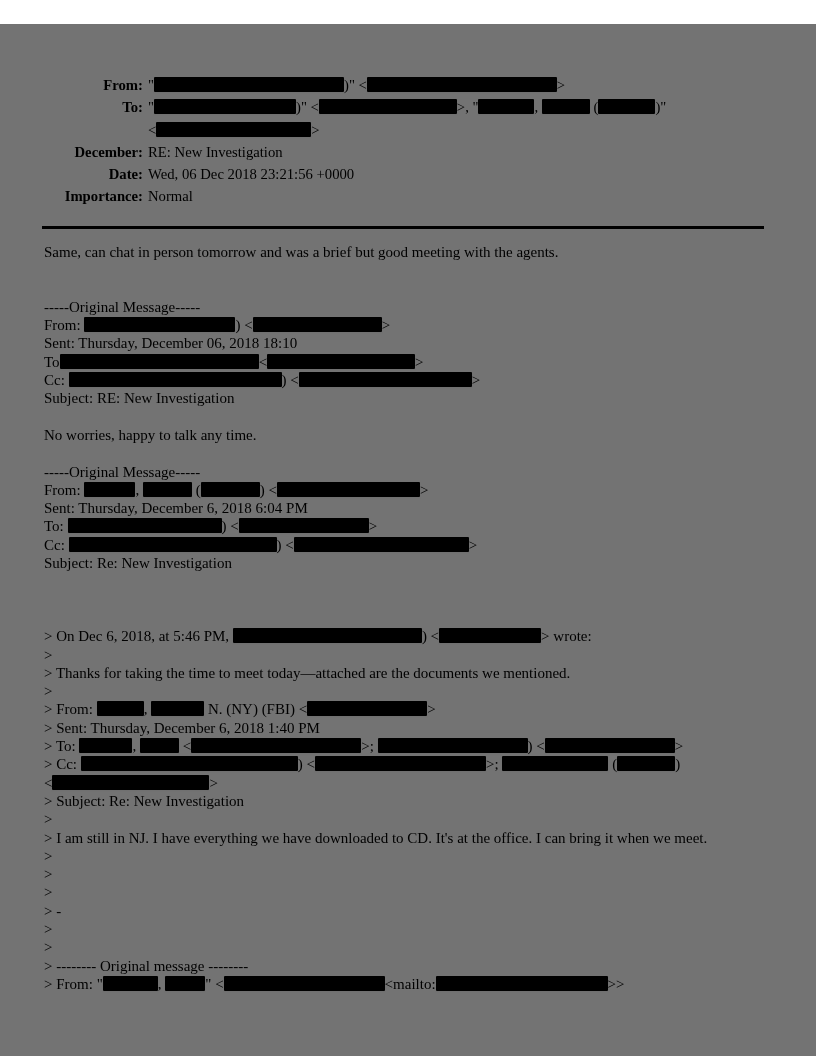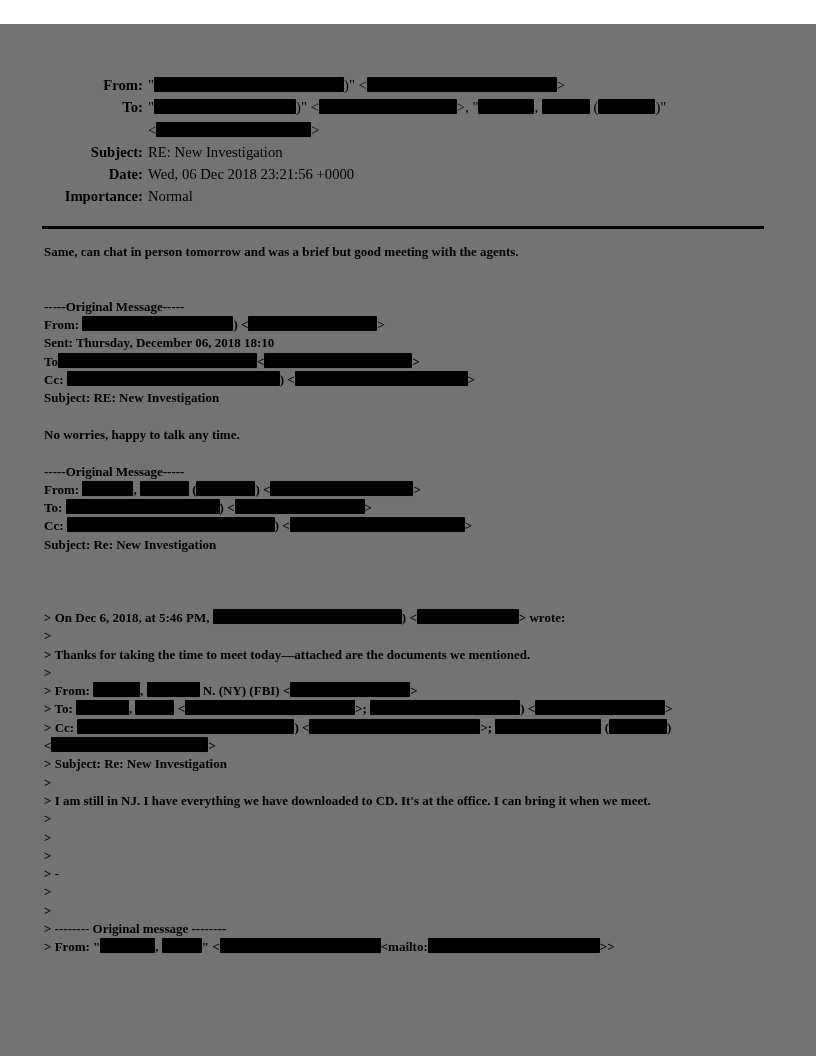--- a/index.html
+++ b/index.html
@@ -42,22 +42,21 @@
     top: 202px;
     width: 722px;
     height: 3px;
     background: #000000;
   }
   .body-text {
     position: absolute;
     left: 44px;
     top: 219px;
     width: 740px;
-    font-size: 13px;
-    font-weight: bold;
+    font-size: 15px;
   }
   .bline {
     line-height: 18.3px;
     height: 18.3px;
     white-space: pre;
   }
 </style>
 </head>
 <body>
 
@@ -69,21 +68,21 @@
       </div>
       <div class="hrow">
         <div class="hlabel">To:</div>
         <div class="hvalue"><span>"</span><span class="redact" style="width: 142px; background: rgb(0, 0, 0);"></span><span>)" &lt;</span><span class="redact" style="width: 138px; background: rgb(0, 0, 0);"></span><span>&gt;, "</span><span class="redact" style="width: 56px; background: rgb(0, 0, 0);"></span><span>, </span><span class="redact" style="width: 48px; background: rgb(0, 0, 0);"></span><span> (</span><span class="redact" style="width: 57px; background: rgb(0, 0, 0);"></span><span>)"</span></div>
       </div>
       <div class="hrow">
         <div class="hlabel"></div>
         <div class="hvalue"><span>&lt;</span><span class="redact" style="width: 155px; background: rgb(0, 0, 0);"></span><span>&gt;</span></div>
       </div>
       <div class="hrow">
-        <div class="hlabel">Subject:</div>
+        <div class="hlabel">December:</div>
         <div class="hvalue"><span>RE: New Investigation</span></div>
       </div>
       <div class="hrow">
         <div class="hlabel">Date:</div>
         <div class="hvalue"><span>Wed, 06 Dec 2018 23:21:56 +0000</span></div>
       </div>
       <div class="hrow">
         <div class="hlabel">Importance:</div>
         <div class="hvalue"><span>Normal</span></div>
       </div>
@@ -97,31 +96,33 @@
       <div class="bline"><span>From: </span><span class="redact" style="width: 151px; background: rgb(0, 0, 0);"></span><span>) &lt;</span><span class="redact" style="width: 129px; background: rgb(0, 0, 0);"></span><span>&gt;</span></div>
       <div class="bline"><span>Sent: Thursday, December 06, 2018 18:10</span></div>
       <div class="bline"><span>To</span><span class="redact" style="width: 199px; background: rgb(0, 0, 0);"></span><span>&lt;</span><span class="redact" style="width: 148px; background: rgb(0, 0, 0);"></span><span>&gt;</span></div>
       <div class="bline"><span>Cc: </span><span class="redact" style="width: 213px; background: rgb(0, 0, 0);"></span><span>) &lt;</span><span class="redact" style="width: 173px; background: rgb(0, 0, 0);"></span><span>&gt;</span></div>
       <div class="bline"><span>Subject: RE: New Investigation</span></div>
       <div class="bline">&nbsp;</div>
       <div class="bline"><span>No worries, happy to talk any time.</span></div>
       <div class="bline">&nbsp;</div>
       <div class="bline"><span>-----Original Message-----</span></div>
       <div class="bline"><span>From: </span><span class="redact" style="width: 51px; background: rgb(0, 0, 0);"></span><span>, </span><span class="redact" style="width: 49px; background: rgb(0, 0, 0);"></span><span> (</span><span class="redact" style="width: 59px; background: rgb(0, 0, 0);"></span><span>) &lt;</span><span class="redact" style="width: 143px; background: rgb(0, 0, 0);"></span><span>&gt;</span></div>
+      <div class="bline"><span>Sent: Thursday, December 6, 2018 6:04 PM</span></div>
       <div class="bline"><span>To: </span><span class="redact" style="width: 154px; background: rgb(0, 0, 0);"></span><span>) &lt;</span><span class="redact" style="width: 130px; background: rgb(0, 0, 0);"></span><span>&gt;</span></div>
       <div class="bline"><span>Cc: </span><span class="redact" style="width: 208px; background: rgb(0, 0, 0);"></span><span>) &lt;</span><span class="redact" style="width: 175px; background: rgb(0, 0, 0);"></span><span>&gt;</span></div>
       <div class="bline"><span>Subject: Re: New Investigation</span></div>
       <div class="bline">&nbsp;</div>
       <div class="bline">&nbsp;</div>
       <div class="bline">&nbsp;</div>
       <div class="bline"><span>&gt; On Dec 6, 2018, at 5:46 PM, </span><span class="redact" style="width: 189px; background: rgb(0, 0, 0);"></span><span>) &lt;</span><span class="redact" style="width: 102px; background: rgb(0, 0, 0);"></span><span>&gt; wrote:</span></div>
       <div class="bline"><span>&gt;</span></div>
       <div class="bline"><span>&gt; Thanks for taking the time to meet today—attached are the documents we mentioned.</span></div>
       <div class="bline"><span>&gt;</span></div>
       <div class="bline"><span>&gt; From: </span><span class="redact" style="width: 47px; background: rgb(0, 0, 0);"></span><span>, </span><span class="redact" style="width: 53px; background: rgb(0, 0, 0);"></span><span> N. (NY) (FBI) &lt;</span><span class="redact" style="width: 120px; background: rgb(0, 0, 0);"></span><span>&gt;</span></div>
+      <div class="bline"><span>&gt; Sent: Thursday, December 6, 2018 1:40 PM</span></div>
       <div class="bline"><span>&gt; To: </span><span class="redact" style="width: 53px; background: rgb(0, 0, 0);"></span><span>, </span><span class="redact" style="width: 39px; background: rgb(0, 0, 0);"></span><span> &lt;</span><span class="redact" style="width: 170px; background: rgb(0, 0, 0);"></span><span>&gt;; </span><span class="redact" style="width: 150px; background: rgb(0, 0, 0);"></span><span>) &lt;</span><span class="redact" style="width: 130px; background: rgb(0, 0, 0);"></span><span>&gt;</span></div>
       <div class="bline"><span>&gt; Cc: </span><span class="redact" style="width: 217px; background: rgb(0, 0, 0);"></span><span>) &lt;</span><span class="redact" style="width: 171px; background: rgb(0, 0, 0);"></span><span>&gt;; </span><span class="redact" style="width: 106px; background: rgb(0, 0, 0);"></span><span> (</span><span class="redact" style="width: 58px; background: rgb(0, 0, 0);"></span><span>)</span></div>
       <div class="bline"><span>&lt;</span><span class="redact" style="width: 157px; background: rgb(0, 0, 0);"></span><span>&gt;</span></div>
       <div class="bline"><span>&gt; Subject: Re: New Investigation</span></div>
       <div class="bline"><span>&gt;</span></div>
       <div class="bline"><span>&gt; I am still in NJ. I have everything we have downloaded to CD. It's at the office. I can bring it when we meet.</span></div>
       <div class="bline"><span>&gt;</span></div>
       <div class="bline"><span>&gt;</span></div>
       <div class="bline"><span>&gt;</span></div>
       <div class="bline"><span>&gt; -</span></div>

